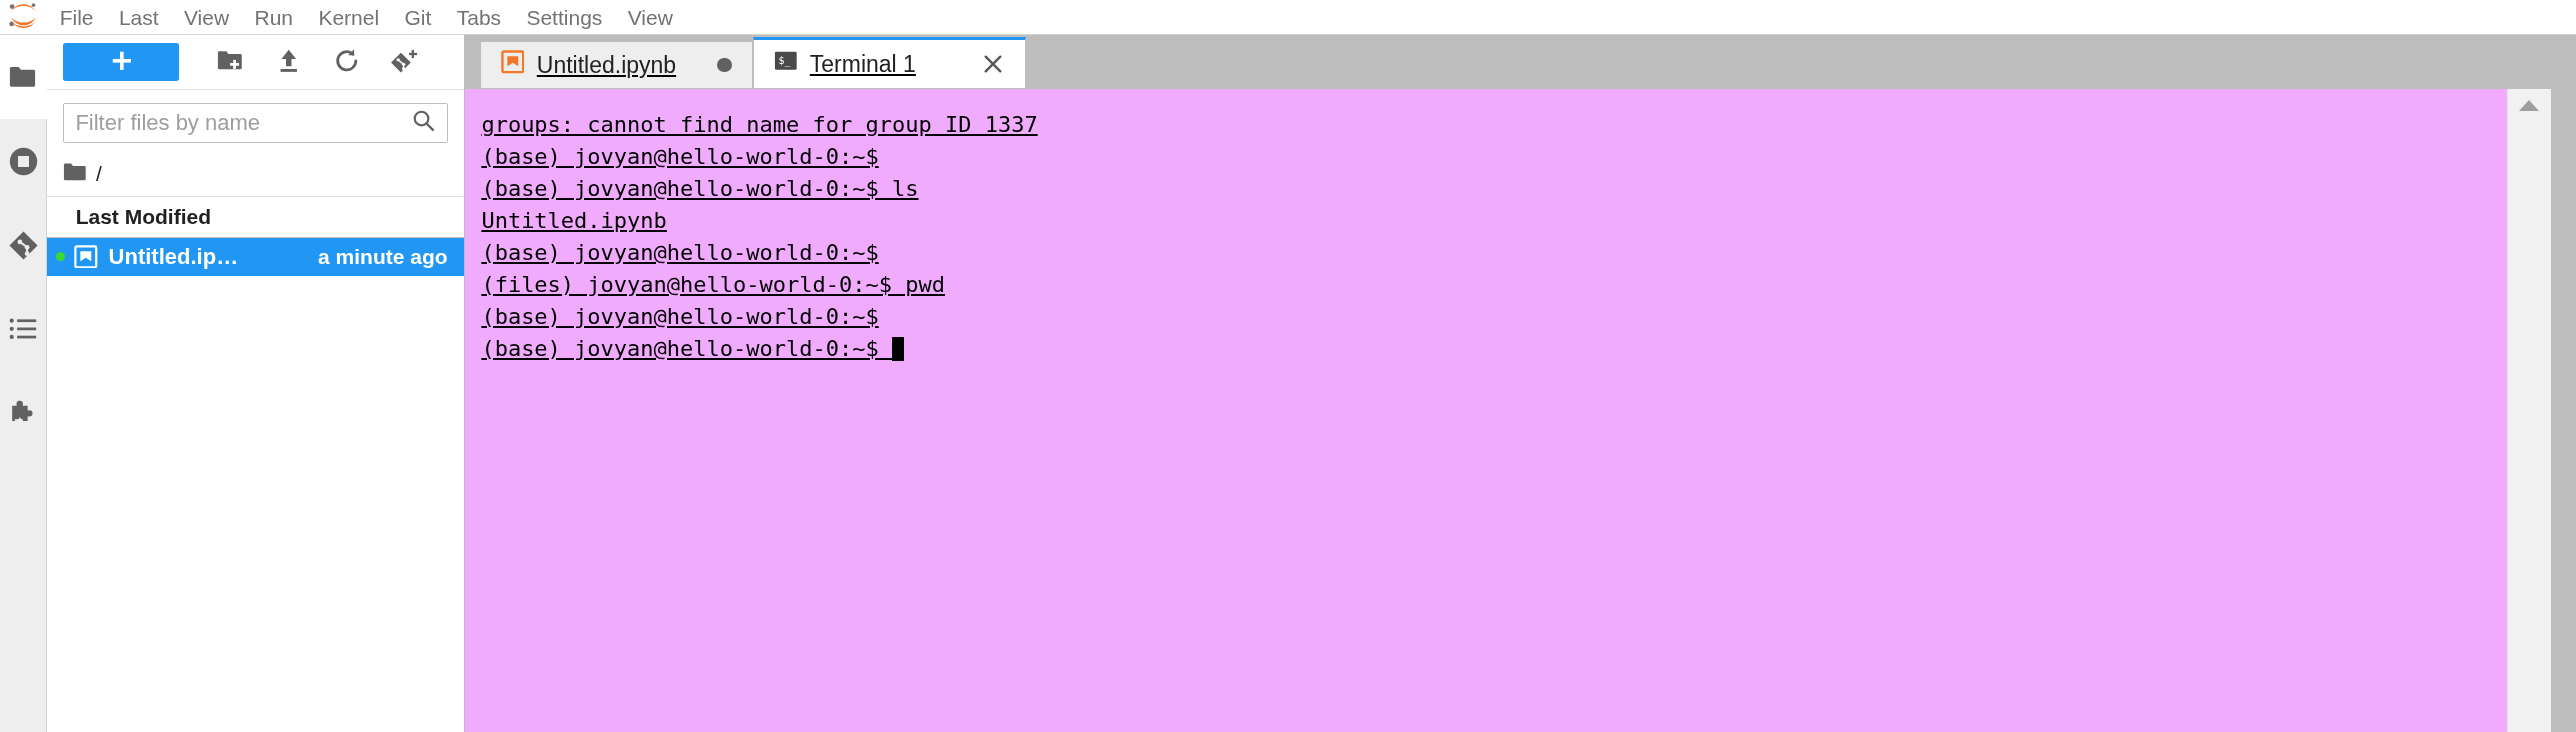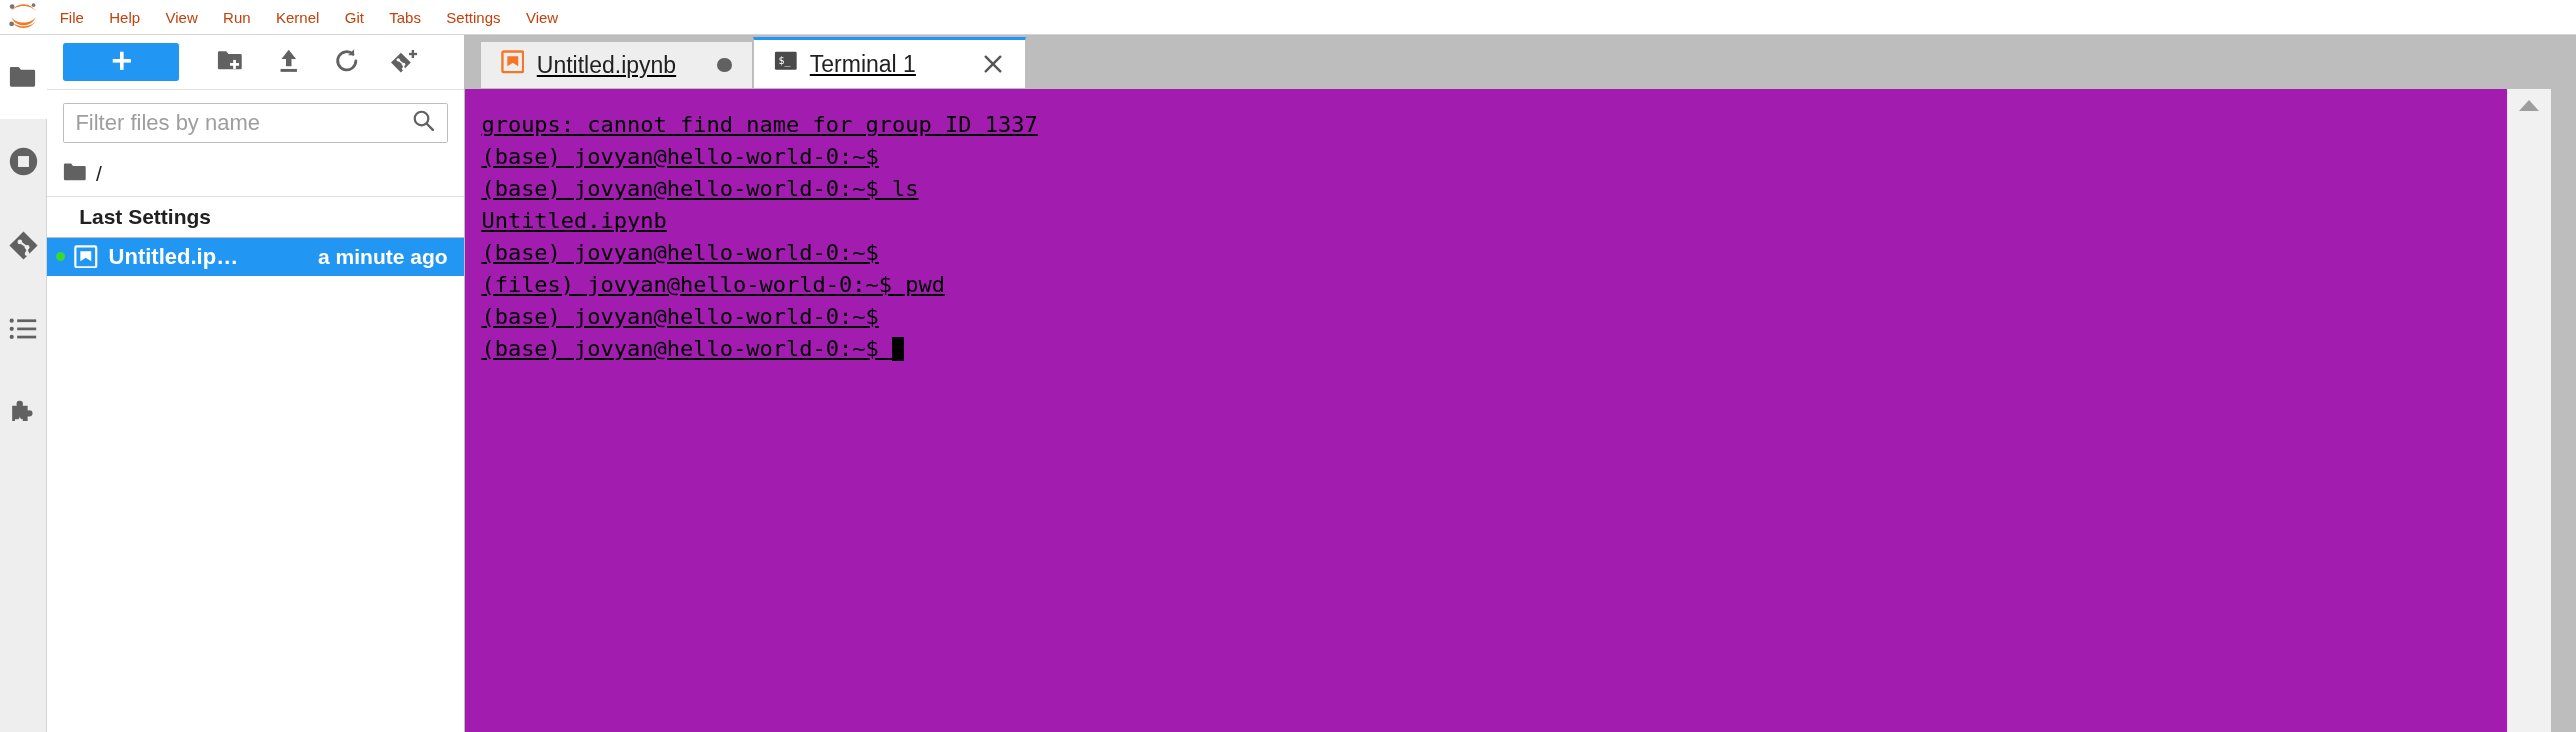--- a/index.html
+++ b/index.html
@@ -38,22 +38,22 @@
     align-items: center;
     justify-content: center;
     flex: 0 0 auto;
   }
   .menu-items {
     display: flex;
     align-items: center;
     height: 100%;
   }
   .menu-item {
-    font-size: 15px;
-    color: #c2410c;
+    font-size: 21px;
+    color: #737373;
     padding: 0 12.7px;
     line-height: 35px;
     white-space: nowrap;
     cursor: pointer;
   }
 
   
   .body-row {
     flex: 1 1 auto;
     display: flex;
@@ -285,21 +285,21 @@
     display: flex; align-items: center; justify-content: center;
     flex: 0 0 auto;
     cursor: pointer;
   }
   .tabbar-filler { flex: 1 1 auto; height: 100%; }
 
   .terminal-panel {
     flex: 1 1 auto;
     display: flex;
     min-height: 0;
-    background: #a21caf;
+    background: #f0abfc;
     border-top: 0.9px solid #bdbdbd;
   }
   .terminal-body {
     flex: 1 1 auto;
     padding: 20px 0 0 16.4px;
     overflow: hidden;
     min-width: 0;
   }
   .term-line {
     font-family: "DejaVu Sans Mono", "Liberation Mono", monospace;
@@ -349,21 +349,21 @@
         <circle cx="5.5" cy="5" r="2.6" fill="#767677"></circle>
         <circle cx="29" cy="3.5" r="2" fill="#767677"></circle>
         <circle cx="5" cy="24" r="2.6" fill="#767677"></circle>
         <path d="M18 4.5c6.2 0 11.5 2.6 13.6 6.3C29.1 5.9 24 2.6 18 2.6S6.9 5.9 4.4 10.8C6.5 7.1 11.8 4.5 18 4.5z" fill="#f37726"></path>
         <path d="M18 26.5c-6.2 0-11.5-2.6-13.6-6.3C6.9 25.1 12 28.4 18 28.4s11.1-3.3 13.6-8.2c-2.1 3.7-7.4 6.3-13.6 6.3z" fill="#f37726"></path>
         <path d="M4.4 16.5C7 22.3 12.1 25.6 18 25.6s11-3.3 13.6-9.1C29 20.2 23.9 22.6 18 22.6S7 20.2 4.4 16.5z" fill="#f37726"></path>
       </svg>
     </div>
     <div class="menu-items">
       <div class="menu-item">File</div>
-      <div class="menu-item">Help</div>
+      <div class="menu-item">Last</div>
       <div class="menu-item">View</div>
       <div class="menu-item">Run</div>
       <div class="menu-item">Kernel</div>
       <div class="menu-item">Git</div>
       <div class="menu-item">Tabs</div>
       <div class="menu-item">Settings</div>
       <div class="menu-item">View</div>
     </div>
   </div>
 
@@ -487,21 +487,21 @@
       <div class="fb-breadcrumb">
         <span>
           <svg width="23.6" height="20" viewBox="0 0 26 22">
             <path d="M1 3A1.3 1.3 0 0 1 2.3 1.7h6.6l2.1 2.6H23.7A1.3 1.3 0 0 1 25 5.6v13.1A1.3 1.3 0 0 1 23.7 20H2.3A1.3 1.3 0 0 1 1 18.7z" fill="#616161"></path>
           </svg>
         </span>
         <span class="crumb-sep">/</span>
       </div>
 
       <div class="fb-header">
-        <div class="fb-col-mod">Last Settings</div>
+        <div class="fb-col-mod">Last Modified</div>
       </div>
 
       <div class="fb-list">
         <div class="fb-row selected">
           <span class="running-dot"></span>
           <span class="fb-row-icon">
             <svg width="23.6" height="23.6" viewBox="0 0 26 26">
               <rect x="1.5" y="1.5" width="23" height="23" rx="1.5" fill="none" stroke="#ffffff" stroke-width="2.4"></rect>
               <path d="M7 7h12v11l-6-4-6 4z" fill="#ffffff"></path>
             </svg>

